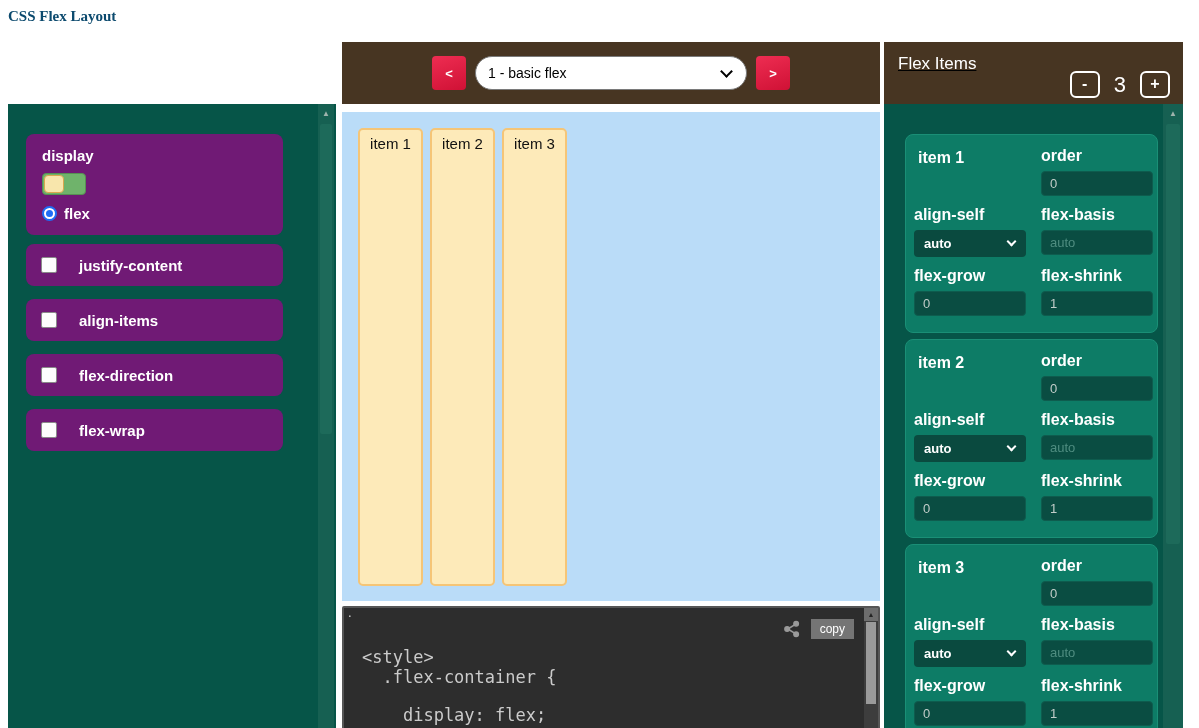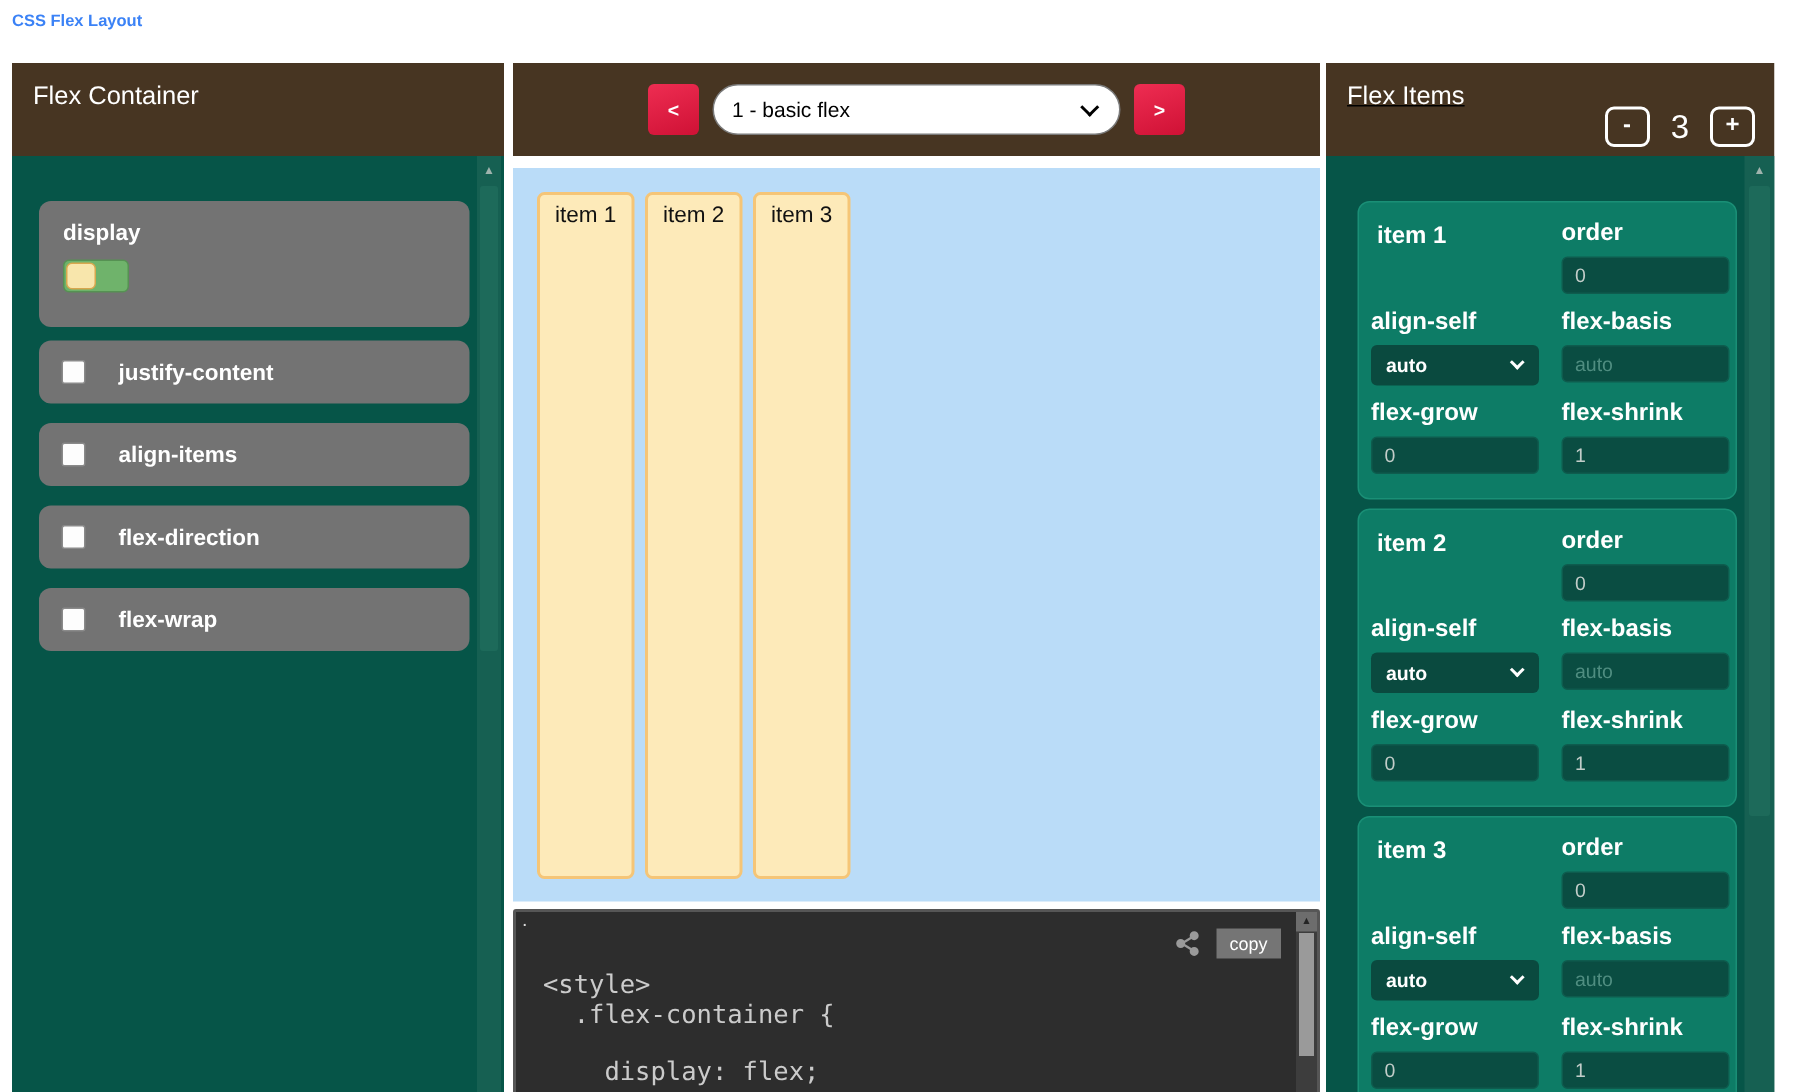--- a/index.html
+++ b/index.html
@@ -1,32 +1,32 @@
 <!DOCTYPE html>
 <html><head>
 <meta charset="utf-8">
 <style>
   * { margin:0; padding:0; box-sizing:border-box; }
   html,body { width:1199px; height:728px; background:#ffffff; overflow:hidden;
     font-family:"Liberation Sans", sans-serif; position:relative; }
 
-  .page-title { position:absolute; left:8px; top:8px; font-size:11px; font-weight:bold; color:#3b82f6; }
+  .page-title { position:absolute; left:8px; top:8px; font-size:15px; font-weight:bold; color:#0c4a6e;font-family:Liberation Serif, serif; }
 
   .col { position:absolute; top:42px; height:686px; overflow:hidden; }
   #left-col  { left:8px;   width:328px; }
   #mid-col   { left:342px; width:538px; }
   #right-col { left:884px; width:299px;text-decoration:underline; }
 
   .panel-header { background:#473522; color:#fff; height:62px; font-size:17px;
     padding:12px 14px; position:relative; }
 
   
   .panel-body { position:absolute; top:62px; left:0; right:0; bottom:0;
     background:#065548; padding:30px 0 0 18px; }
-  .prop-card { width:287px; background:#737373; border-radius:8px; }
+  .prop-card { width:257px; background:#701a75; border-radius:8px; }
   .display-card { padding:13px 16px 13px; margin-bottom:9px; }
   .prop-label { font-size:15px; font-weight:bold; color:#fff; }
   .toggle { width:44px; height:22px; background:#6fb36b; border:1px solid #569153;
     border-radius:4px; position:relative; margin:9px 0 10px; cursor:pointer; }
   .toggle .knob { position:absolute; left:1px; top:1px; width:20px; height:18px;
     background:#f8e6ac; border:1px solid #d8a74e; border-radius:4px; }
   .radio-row { display:flex; align-items:center; gap:7px; }
   .radio { width:15px; height:15px; border-radius:50%; background:#fff;
     border:2px solid #1e6ef5; position:relative; }
   .radio::after { content:""; position:absolute; inset:2px; border-radius:50%; background:#1e6ef5; }
@@ -100,29 +100,30 @@
   .chev-light { position:absolute; right:11px; top:8px; width:7px; height:7px;
     border-right:2px solid #fff; border-bottom:2px solid #fff; transform:rotate(45deg);
     pointer-events:none; }
 </style>
 </head>
 <body>
 
 <div class="page-title">CSS Flex Layout</div>
 
 <div class="col" id="left-col">
-  <div class="panel-header">
-    <span>Flex Container</span>
-  </div>
   <div class="panel-body">
 
     <div class="prop-card display-card">
       <div class="prop-label">display</div>
       <div class="toggle">
         <div class="knob"></div>
+      </div>
+      <div class="radio-row">
+        <span class="radio"></span>
+        <span class="prop-label">flex</span>
       </div>
     </div>
 
     <div class="prop-card check-card">
       <span class="checkbox"></span>
       <span class="prop-label">justify-content</span>
     </div>
     <div class="prop-card check-card">
       <span class="checkbox"></span>
       <span class="prop-label">align-items</span>

